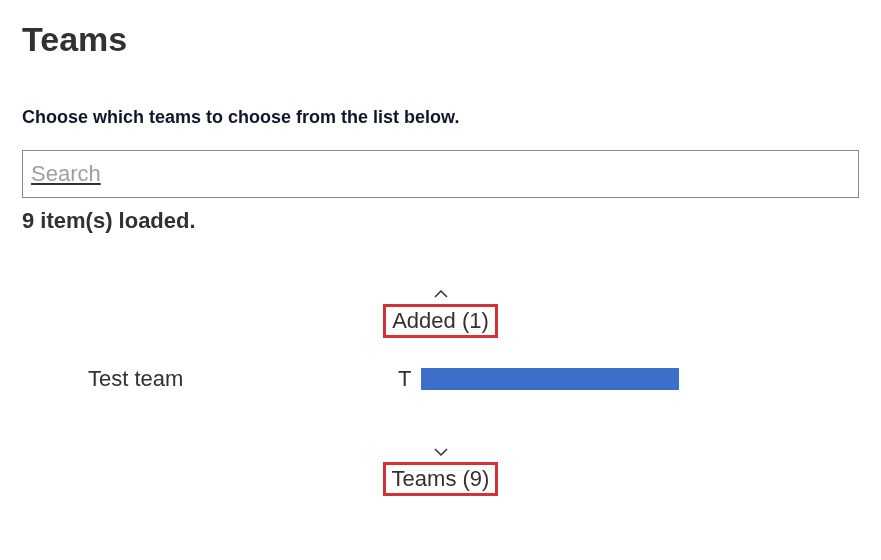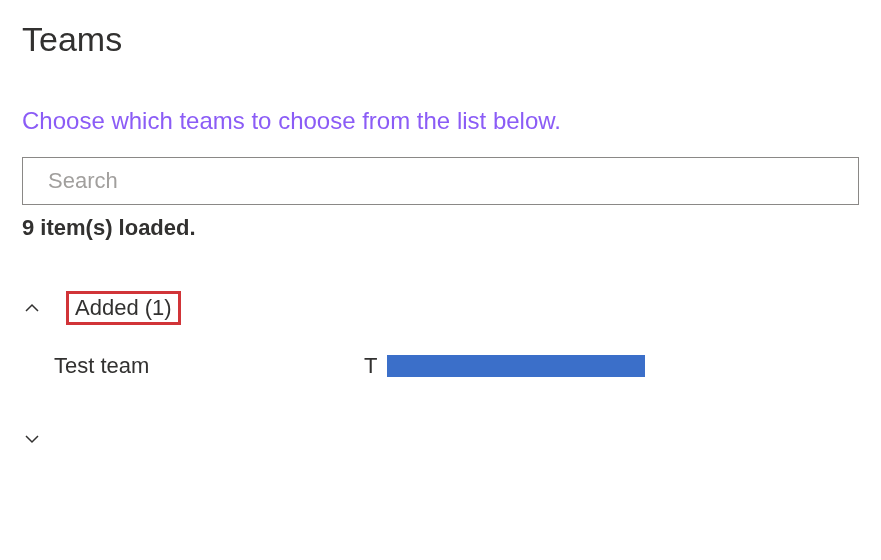--- a/index.html
+++ b/index.html
@@ -5,55 +5,58 @@
     * { box-sizing: border-box; margin: 0; padding: 0; }
     body {
       font-family: "Segoe UI", -apple-system, sans-serif;
       background: #fff;
       color: #323130;
       padding: 20px 22px;
       width: 881px;
     }
     .page-title {
       font-size: 34px;
-      font-weight: 400;
+      font-weight: 700;
       color: #323130;
       margin-bottom: 48px;
     }
     .subtitle {
-      font-size: 24px;
-      color: #8b5cf6;
+      font-size: 18px;
+      color: #0f172a;
       margin-bottom: 22px;
+      font-weight: bold;
     }
     .search-input {
       width: 100%;
       height: 48px;
       border: 1px solid #8a8886;
       font-size: 22px;
-      padding: 0 25px;
+      padding: 0 8px;
       color: #323130;
       outline: none;
+      text-decoration: underline;
     }
     .search-input::placeholder {
       color: #a19f9d;
     }
     .status-text {
       font-size: 22px;
       color: #323130;
       margin-top: 10px;
       margin-bottom: 50px;
       font-weight: bold;
     }
     .group-header {
       display: flex;
       align-items: center;
-      gap: 24px;
+      gap: 0;
       margin-bottom: 28px;
       cursor: pointer;
       user-select: none;
+      flex-direction: column;
     }
     .chevron {
       width: 20px;
       height: 20px;
       display: flex;
       align-items: center;
       justify-content: center;
     }
     .chevron svg {
       width: 16px;
@@ -74,20 +77,21 @@
     .item-row {
       display: flex;
       align-items: center;
       padding-left: 32px;
       margin-bottom: 50px;
       font-size: 22px;
     }
     .item-name {
       width: 310px;
       color: #323130;
+      margin-left: 34px;
     }
     .item-email {
       display: flex;
       align-items: center;
       color: #323130;
     }
     .redaction-bar {
       width: 258px;
       height: 22px;
       background: #3b6fc9;
@@ -128,16 +132,17 @@
     <span class="redaction-bar"></span>
   </span>
 </div>
 
 <div class="group-header">
   <span class="chevron">
     <svg viewBox="0 0 16 16">
         <polyline points="2,5 8,11 14,5"></polyline>
       </svg>
   </span>
+  <span class="group-label highlight">Teams (9)</span>
 </div>
 
 
 
 
 </body></html>

